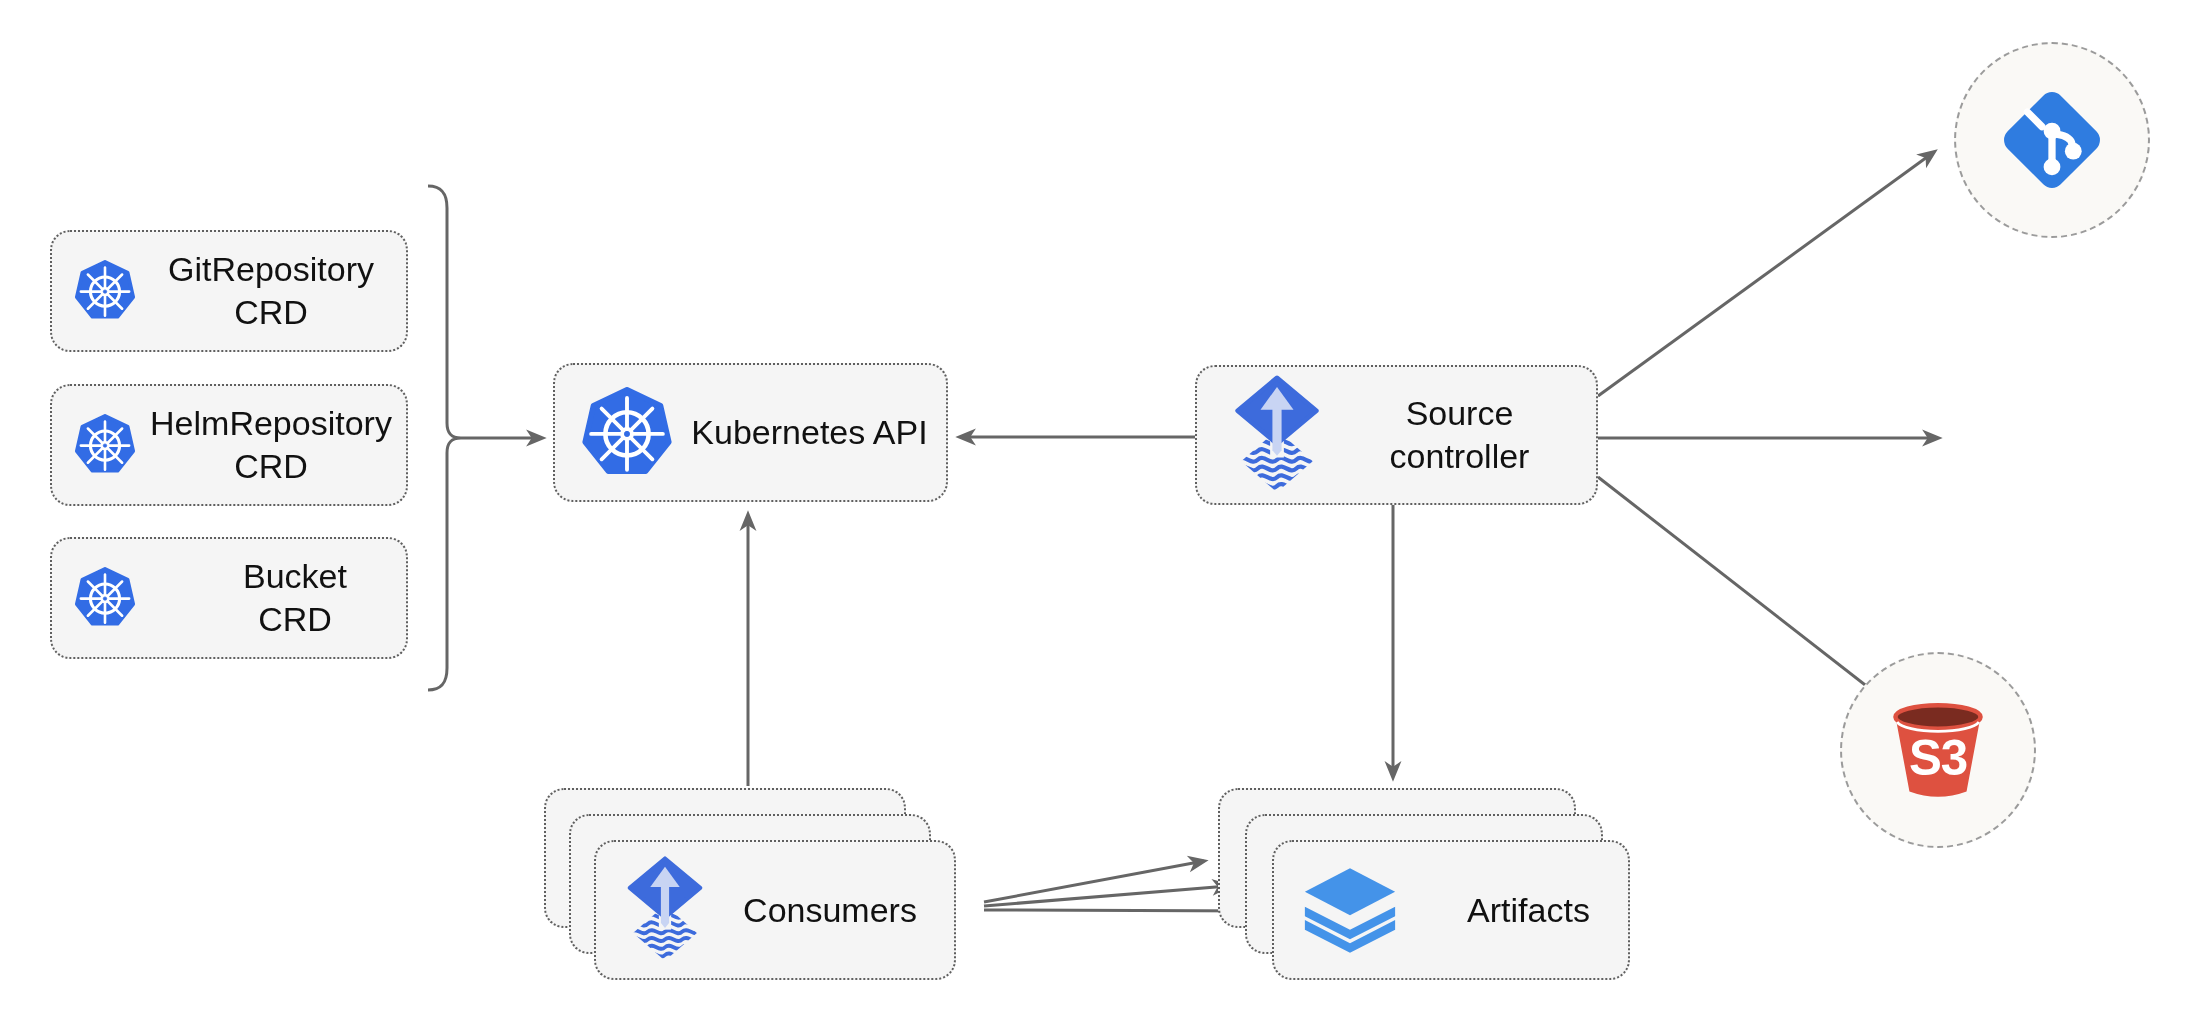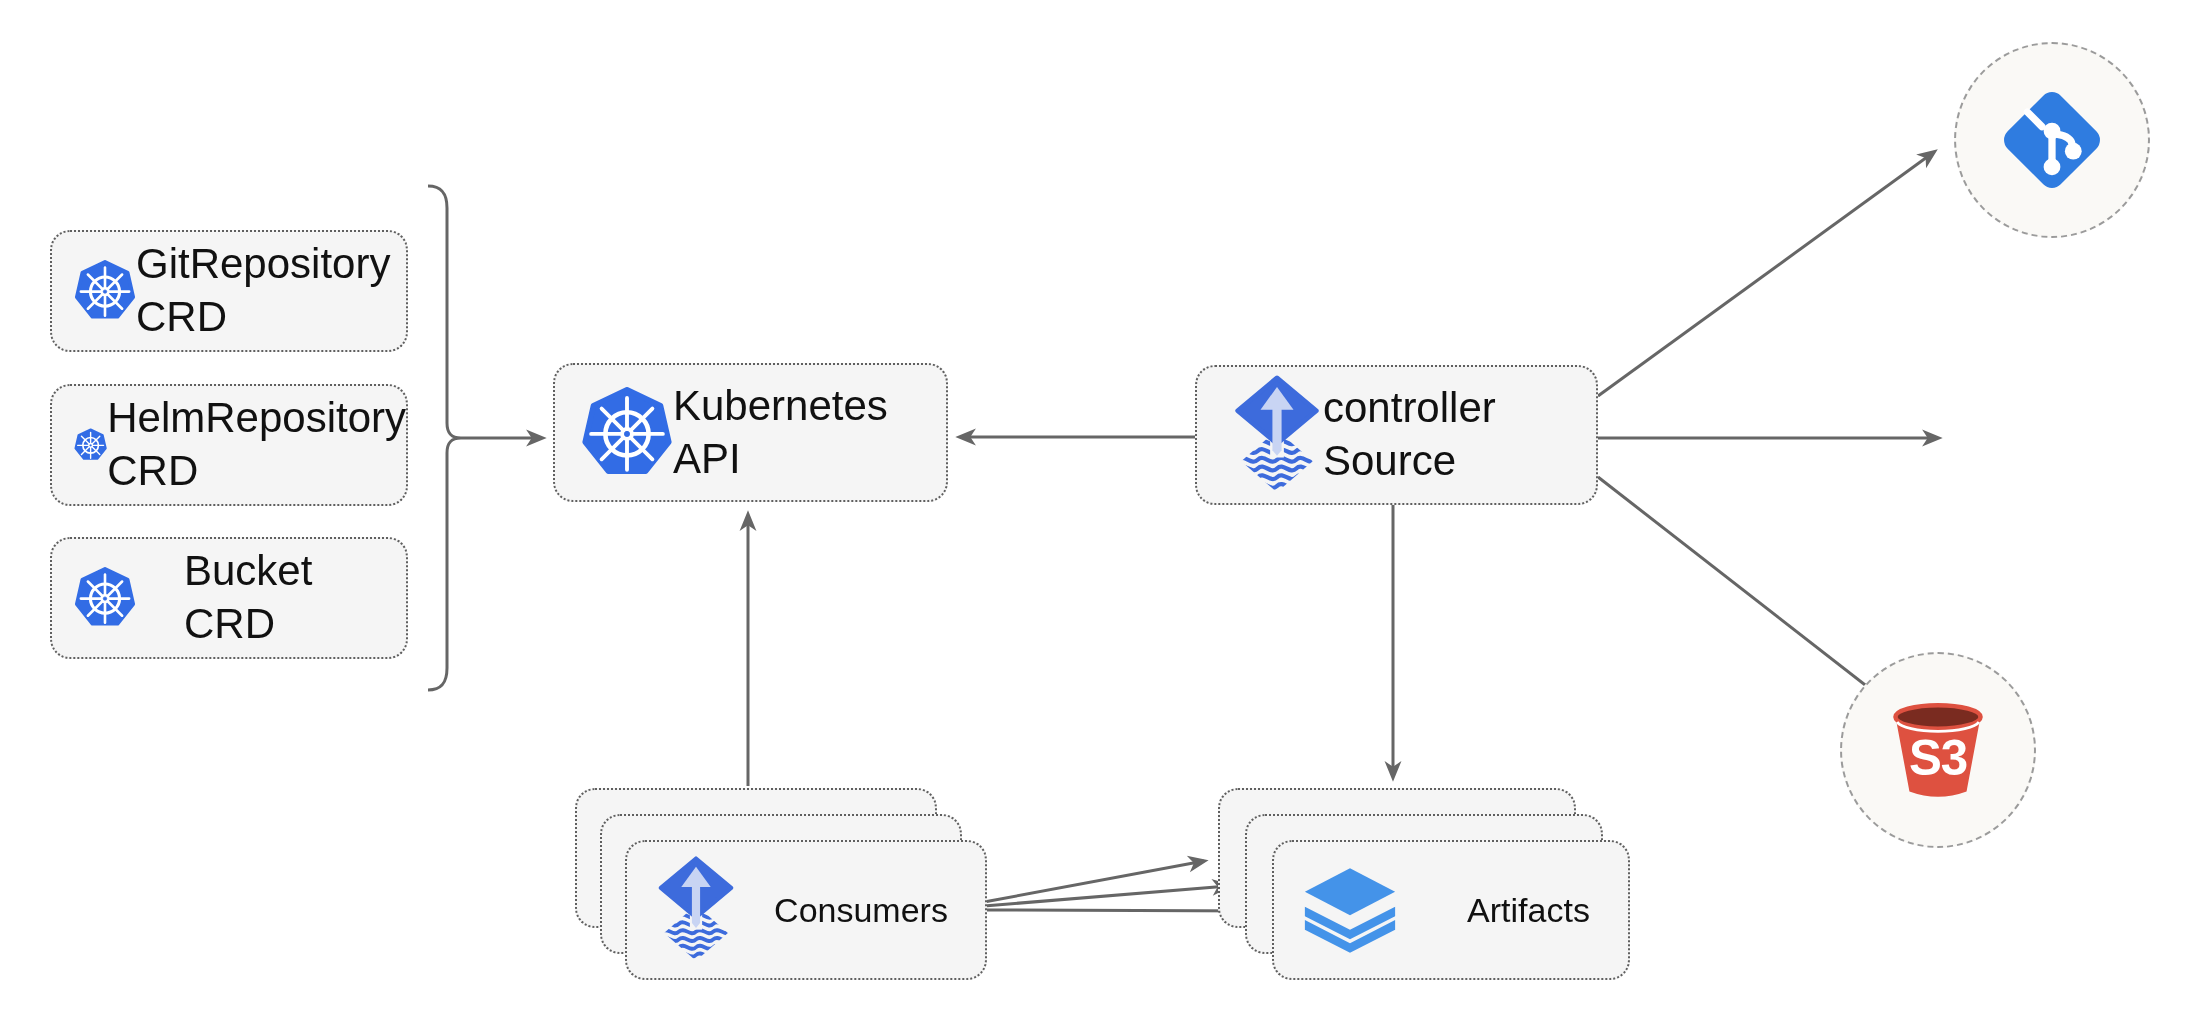--- a/index.html
+++ b/index.html
@@ -12,33 +12,33 @@
   .edge.arrow{marker-end:url(#ah);}
 
   .node{
     position:absolute;box-sizing:border-box;z-index:1;
     background:var(--node_bg);
     border:2.5px dotted var(--node_border);
     border-radius:20px;
     display:flex;align-items:center;
   }
   .node .label{
-    flex:1;
-    font-size:42px;line-height:1.26;color:var(--label_text);
+    flex:1;text-align:center;
+    font-size:34px;line-height:1.26;color:var(--label_text);
   }
   .node .label span{display:block;}
 
   .crd{left:50px;width:358px;height:122px;padding-left:22px;}
   .crd-1{top:230px;} .crd-2{top:384px;} .crd-3{top:537px;gap:48px;}
 
   .api{left:553px;top:363px;width:395px;height:139px;padding-left:26px;}
   .sc{left:1195px;top:365px;width:403px;height:140px;padding-left:34px;}
 
   .stack{position:absolute;z-index:1;}
-  .stack-consumers{left:575px;top:788px;width:414px;height:194px;}
+  .stack-consumers{left:544px;top:788px;width:414px;height:194px;}
   .stack-artifacts{left:1218px;top:788px;width:414px;height:194px;}
   .layer{
     position:absolute;box-sizing:border-box;
     background:var(--node_bg);
     border:2.5px dotted var(--node_border);
     border-radius:20px;
     width:362px;height:140px;
   }
   .stack-artifacts .layer{width:358px;gap:31px;}
   .layer.front{display:flex;align-items:center;padding-left:28px;}
@@ -159,22 +159,22 @@
       </g>
       <clipPath id="fluxclipA">
           <polygon points="50,60 89,94 50,128 11,94"></polygon>
         </clipPath>
       <rect x="42.5" y="58" width="15" height="32" fill="#F5F5F5"></rect>
       <polygon class="flux-fill flux-stroke" points="50,3 93,39 50,75 7,39" stroke-width="5" stroke-linejoin="round"></polygon>
       <polygon class="flux-arrow" points="50,13 32,38 68,38"></polygon>
       <path class="flux-arrow" d="M45,36 h10 v46 l-5,6 l-5,-6 z"></path>
     </svg>
     <div class="label">
-      <span>controller</span>
-        <span>Source</span>
+      <span>Source</span>
+        <span>controller</span>
     </div>
   </div>
 
   <div class="stack stack-consumers">
     <div class="layer" style="left:0;top:0"></div>
     <div class="layer" style="left:25px;top:26px"></div>
     <div class="layer front" style="left:50px;top:52px">
       <svg width="82" height="108" viewBox="0 0 100 132">
         <g clip-path="url(#fluxclipB)" class="flux-stroke" fill="none" stroke-width="4.6">
           <path d="M8,64 c7,-7 14,7 21,0 c7,-7 14,7 21,0 c7,-7 14,7 21,0 c7,-7 14,7 21,0"></path>

